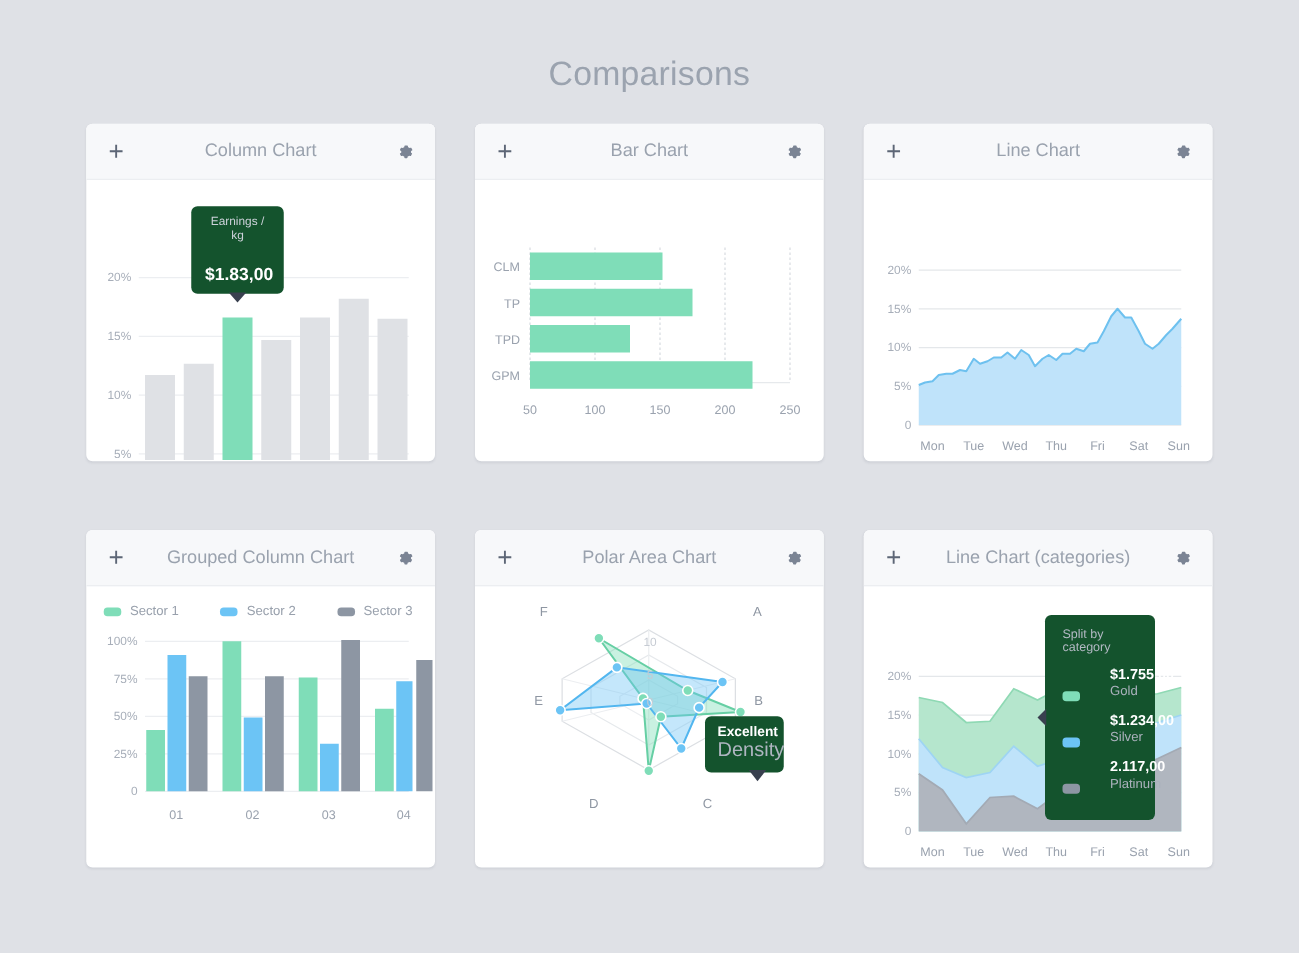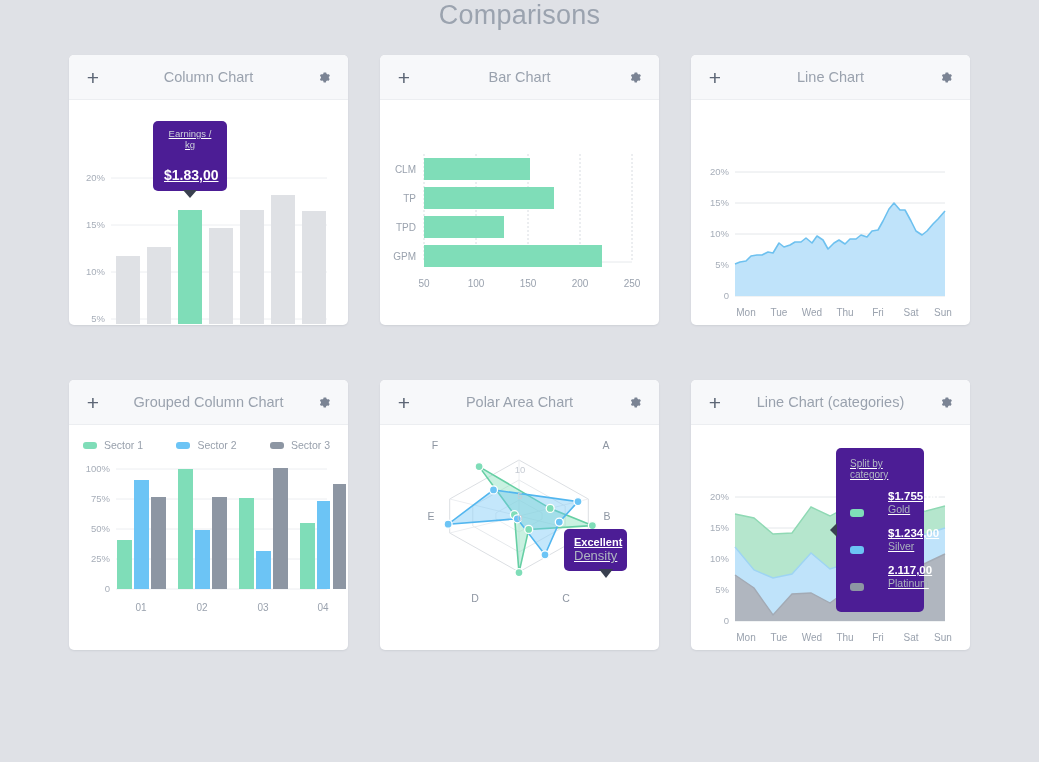--- a/index.html
+++ b/index.html
@@ -7,20 +7,21 @@
     width: 1039px; height: 762px;
     background: #dfe1e6;
     font-family: "Liberation Sans", sans-serif;
     overflow: hidden;
   }
   .page-title {
     text-align: center;
     font-size: 27px;
     font-weight: 400;
     color: #9ba3af;
+    padding-top: 44px;
     letter-spacing: 0.2px;
   }
   .grid {
     display: grid;
     grid-template-columns: 279px 279px 279px;
     grid-template-rows: 270px 270px;
     justify-content: center;
     column-gap: 32px;
     row-gap: 55px;
     margin-top: 24px;
@@ -70,26 +71,25 @@
   .legend-swatch { width: 14px; height: 7px; border-radius: 3px; display: block; }
   .legend-label { font-size: 10.5px; color: #98a0ac; }
   svg { display: block; }
   .ax-lab { font-size: 9.5px; fill: #a7aeb9; font-family: "Liberation Sans", sans-serif; }
   .ax-lab-x { font-size: 10px; fill: #9aa2ae; font-family: "Liberation Sans", sans-serif; }
   .radar-lab { font-size: 10.5px; fill: #8e96a2; font-family: "Liberation Sans", sans-serif; }
   .radar-ring-lab { font-size: 9.5px; fill: #c6cbd3; font-family: "Liberation Sans", sans-serif; }
   
   .tt {
     position: absolute;
-    background: #4c1d95;
+    background: #14532d;
     border-radius: 5px;
     color: #fff;
     padding: 7px 11px 8px 11px;
     z-index: 5;
-    text-decoration: underline;
   }
   .tt-arrow-down {
     position: absolute; bottom: -7px; left: 50%; margin-left: -7px;
     width: 0; height: 0;
     border-left: 7px solid transparent;
     border-right: 7px solid transparent;
     border-top: 8px solid #39404f;
   }
   .tt-arrow-br {
     position: absolute; bottom: -7px; right: 14px;
@@ -101,21 +101,21 @@
   .tt-arrow-left {
     position: absolute; left: -6px; top: 50%; margin-top: -7px;
     width: 0; height: 0;
     border-top: 7px solid transparent;
     border-bottom: 7px solid transparent;
     border-right: 7px solid #39404f;
   }
   .tt-cap { font-size: 9.5px; color: #cdd2da; text-align: center; font-weight: 400; }
   .tt-val { font-size: 14px; font-weight: bold; color: #ffffff; text-align: center; margin-top: 17px; }
   .tt-title { font-size: 11px; font-weight: bold; color: #ffffff; }
-  .tt-sub { font-size: 13px; color: #aeb5c0; }
+  .tt-sub { font-size: 16px; color: #aeb5c0; }
   .tt-row { display: flex; align-items: center; gap: 8px; }
   .tt-dot { width: 11px; height: 11px; border-radius: 50%; display: block; }
   
   .tt-cat { padding: 10px 14px 12px 14px; width: 88px; }
   .tt-cat-head { font-size: 10px; color: #b2b9c3; margin-bottom: 9px; }
   .tt-cat-item { display: flex; align-items: flex-end; gap: 24px; margin-bottom: 9px; }
   .tt-cat-item:last-child { margin-bottom: 0; }
   .tt-cat-sw { width: 14px; height: 8px; border-radius: 3px; margin-top: 4px; flex: 0 0 14px; }
   .tt-cat-amt { font-size: 11.5px; font-weight: bold; color: #fff; line-height: 1.25; }
   .tt-cat-name { font-size: 10.5px; color: #aab1bc; line-height: 1.3; }

